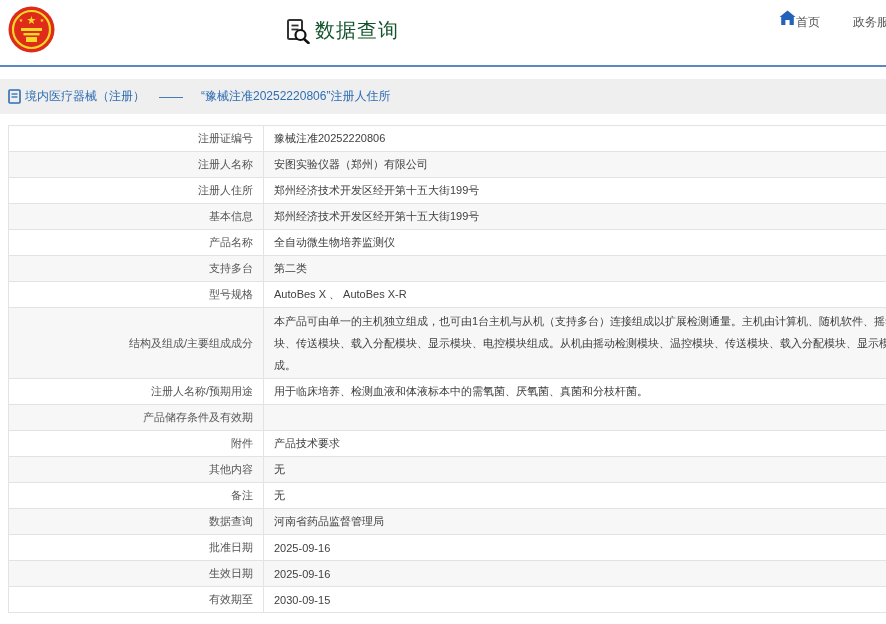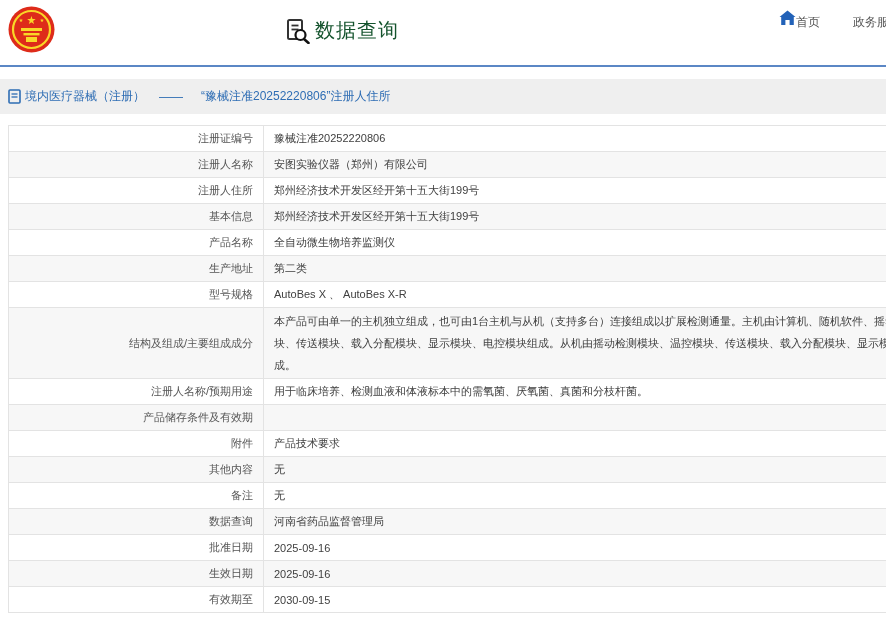--- a/index.html
+++ b/index.html
@@ -123,21 +123,21 @@
       </tr>
       <tr>
         <td class="f-label">基本信息</td>
         <td class="f-value">郑州经济技术开发区经开第十五大街199号</td>
       </tr>
       <tr>
         <td class="f-label">产品名称</td>
         <td class="f-value">全自动微生物培养监测仪</td>
       </tr>
       <tr>
-        <td class="f-label">生产地址</td>
+        <td class="f-label">支持多台</td>
         <td class="f-value">第二类</td>
       </tr>
       <tr>
         <td class="f-label">型号规格</td>
         <td class="f-value">AutoBes X 、 AutoBes X-R</td>
       </tr>
       <tr class="tall">
         <td class="f-label">结构及组成/主要组成成分</td>
         <td class="f-value">本产品可由单一的主机独立组成，也可由1台主机与从机（支持多台）连接组成以扩展检测通量。主机由计算机、随机软件、摇动检测模块、温控模块、传送模块、载入分配模块、显示模块、电控模块组成。从机由摇动检测模块、温控模块、传送模块、载入分配模块、显示模块、电控模块组成。</td>
       </tr>

